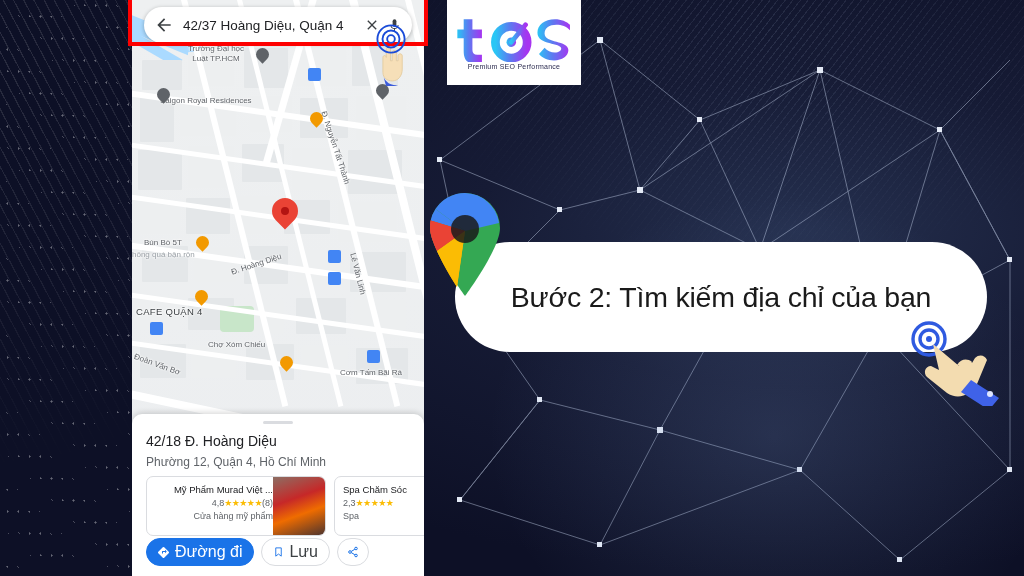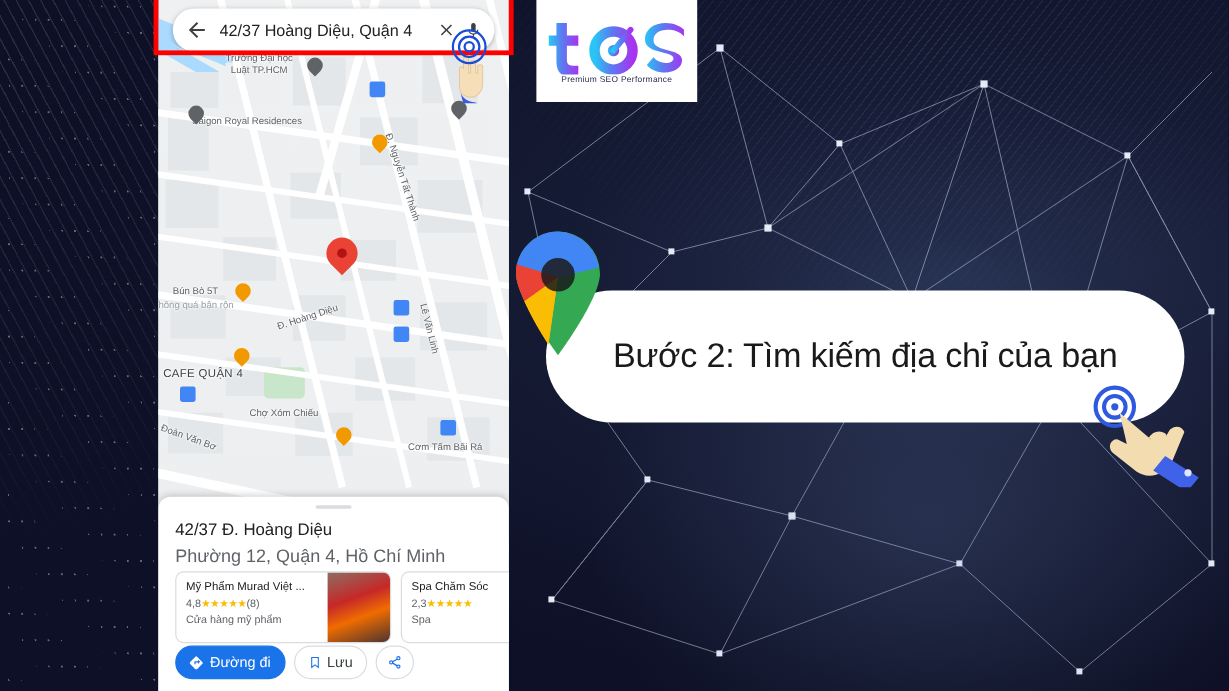--- a/index.html
+++ b/index.html
@@ -110,35 +110,35 @@
   #tophand { position:absolute; left:376px; top:44px; width:34px; height:42px; z-index:44; }
 
   
   #sheet {
     position:absolute; left:0; right:0; bottom:0; height:162px; background:#fff;
     border-radius:10px 10px 0 0; z-index:25; box-shadow:0 -1px 6px rgba(0,0,0,.18);
   }
   #sheet .grab { position:absolute; left:50%; top:7px; transform:translateX(-50%);
     width:30px; height:3px; border-radius:2px; background:#dadce0; }
   #sheet .ttl { position:absolute; left:14px; top:19px; font-size:14px; color:#202124; font-weight:400; }
-  #sheet .sub { position:absolute; left:14px; top:41px; font-size:15px; color:#5f6368; }
+  #sheet .sub { position:absolute; left:14px; top:41px; font-size:12px; color:#5f6368; }
 
   .biz { position:absolute; top:62px; height:60px; border:1px solid #dadce0; border-radius:7px;
     background:#fff; overflow:hidden; display:flex; }
   .biz .txt { padding:7px 0 0 8px; flex:1 1 auto; overflow:hidden; }
   .biz .bn { font-size:9.5px; color:#202124; white-space:nowrap; overflow:hidden; }
   .biz .rt { font-size:9px; color:#5f6368; margin-top:3px; white-space:nowrap; }
   .biz .rt .stars { color:#fbbc04; letter-spacing:-0.5px; font-size:9px; }
   .biz .cat { font-size:9px; color:#5f6368; margin-top:3px; white-space:nowrap; }
   .biz .thumb { width:52px; flex:0 0 auto;
     background:linear-gradient(160deg,#8d6e63 0%,#c62828 38%,#ef6c00 62%,#4e342e 100%); }
 
   #actions { position:absolute; left:14px; bottom:10px; display:flex; gap:7px; align-items:center; }
   .abtn { height:28px; border-radius:15px; border:1px solid #dadce0; background:#fff;
-    display:flex; align-items:center; gap:5px; padding:0 11px; font-size:12px; color:#3c4043; }
+    display:flex; align-items:center; gap:5px; padding:0 11px; font-size:16px; color:#3c4043; }
   .abtn.prim { background:#1a73e8; border-color:#1a73e8; color:#fff; }
   .abtn.icononly { padding:0 9px; }
   .abtn svg { flex:0 0 auto; }
 
   
   #logo {
     position:absolute; left:447px; top:0; width:134px; height:85px;
     background:#fff; display:flex; flex-direction:column;
     align-items:center; justify-content:center; z-index:20;
   }
@@ -336,24 +336,24 @@
       <path d="M19 6.4L17.6 5 12 10.6 6.4 5 5 6.4 10.6 12 5 17.6 6.4 19 12 13.4 17.6 19 19 17.6 13.4 12z" fill="#3c4043"></path>
     </svg>
     <svg class="mic" viewBox="0 0 24 24">
       <path d="M12 14a3 3 0 0 0 3-3V5a3 3 0 0 0-6 0v6a3 3 0 0 0 3 3z" fill="#3c4043"></path>
       <path d="M17 11a5 5 0 0 1-10 0H5.5a6.5 6.5 0 0 0 5.75 6.45V21h1.5v-3.55A6.5 6.5 0 0 0 18.5 11z" fill="#3c4043"></path>
     </svg>
   </div>
 
   <div id="sheet">
     <div class="grab"></div>
-    <div class="ttl">42/37 Đ. Hoàng Diệu</div>
+    <div class="ttl">42/18 Đ. Hoàng Diệu</div>
     <div class="sub">Phường 12, Quận 4, Hồ Chí Minh</div>
 
-    <div class="biz" style="left:14px;width:180px;">
+    <div class="biz" style="left:14px;width:180px;text-align:right;">
       <div class="txt">
         <div class="bn">Mỹ Phẩm Murad Việt ...</div>
         <div class="rt">
           <span>4,8</span><span class="stars">★★★★★</span><span>(8)</span>
         </div>
         <div class="cat">Cửa hàng mỹ phẩm</div>
       </div>
       <div class="thumb"></div>
     </div>
 

